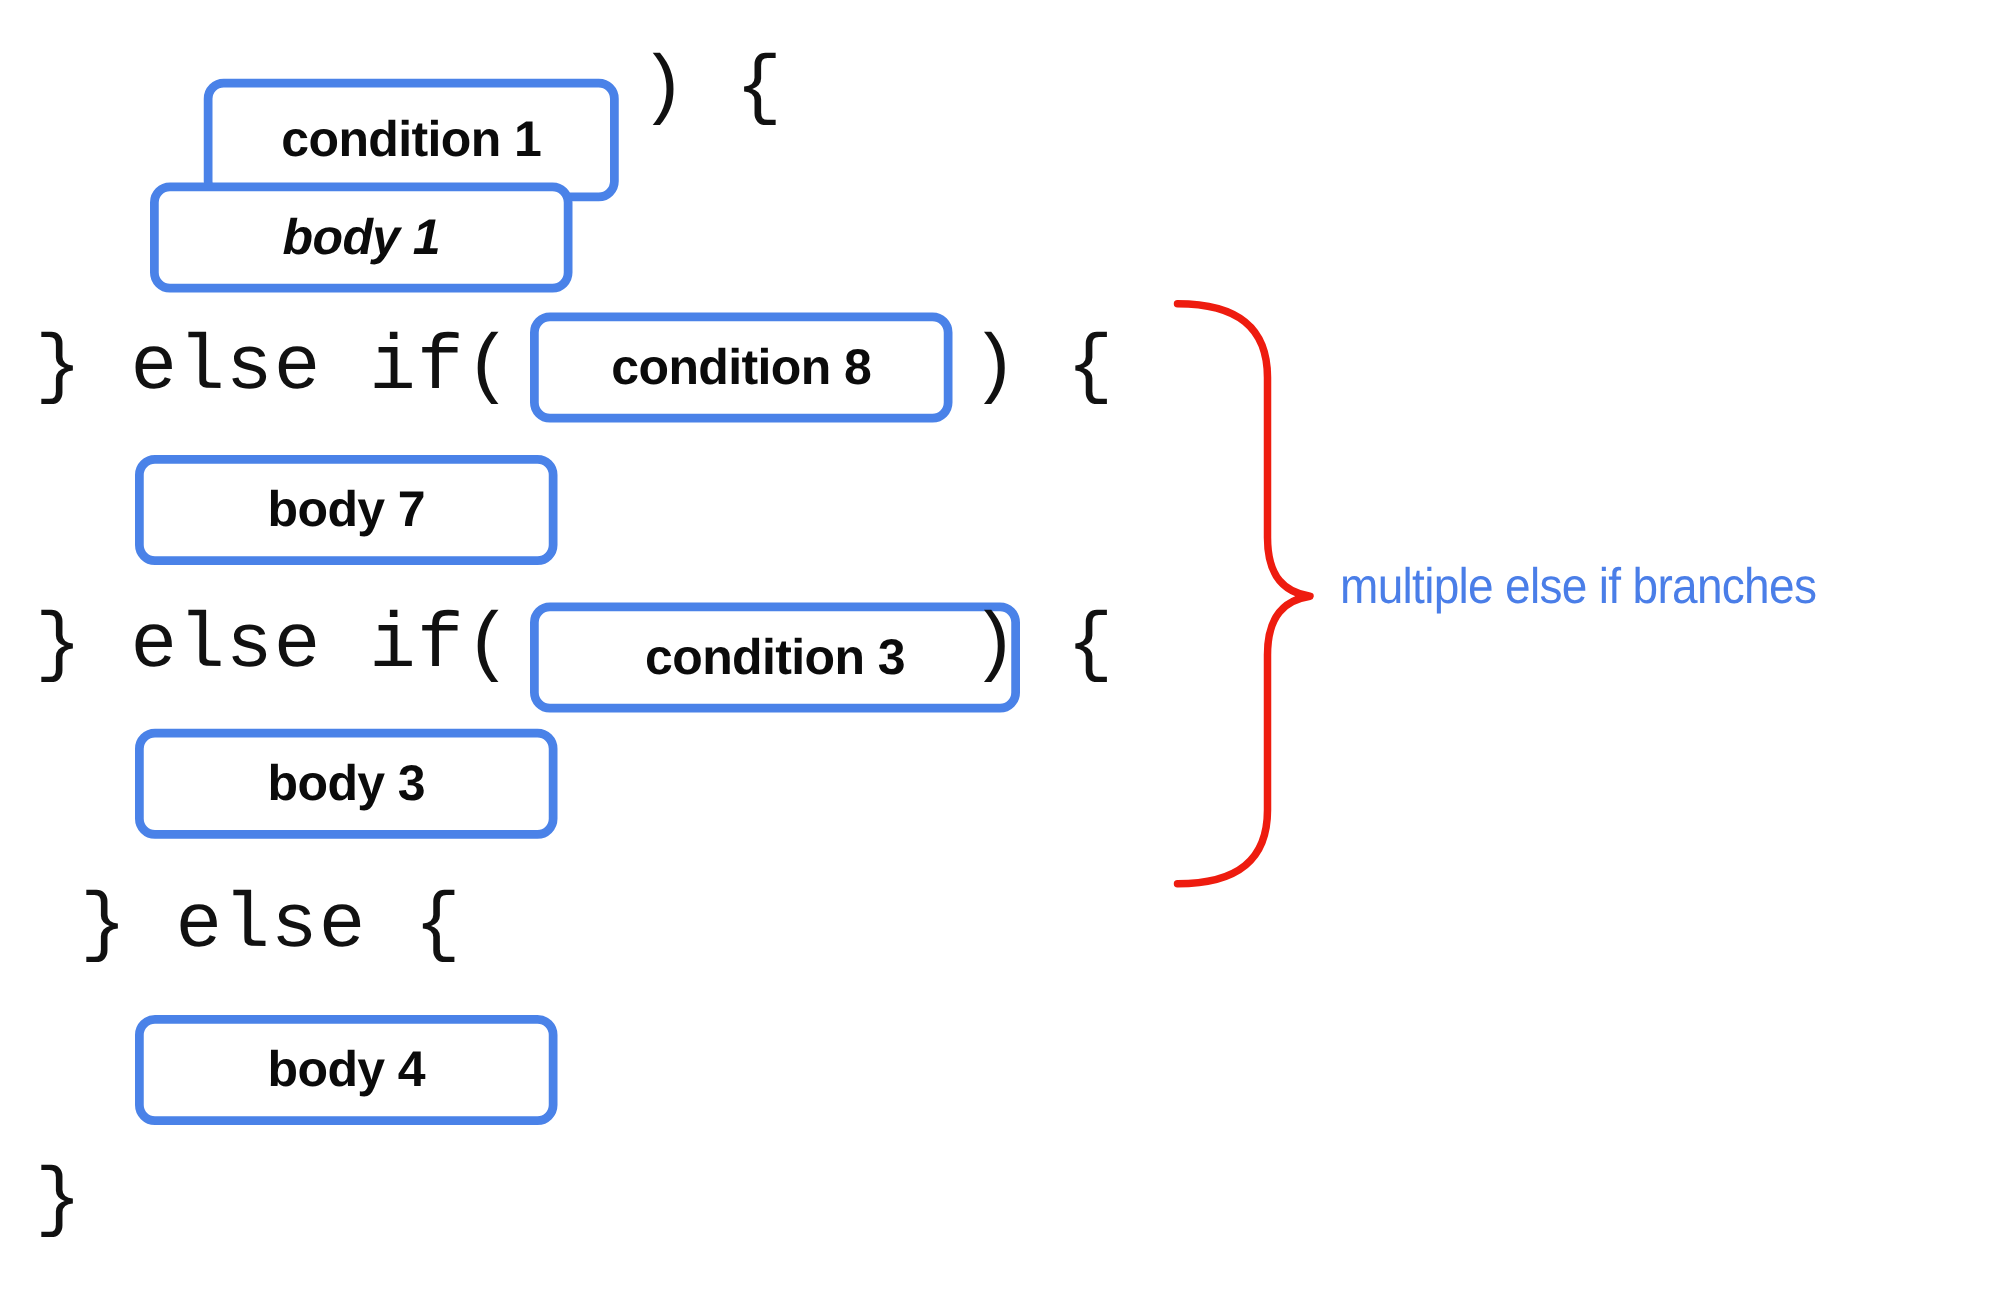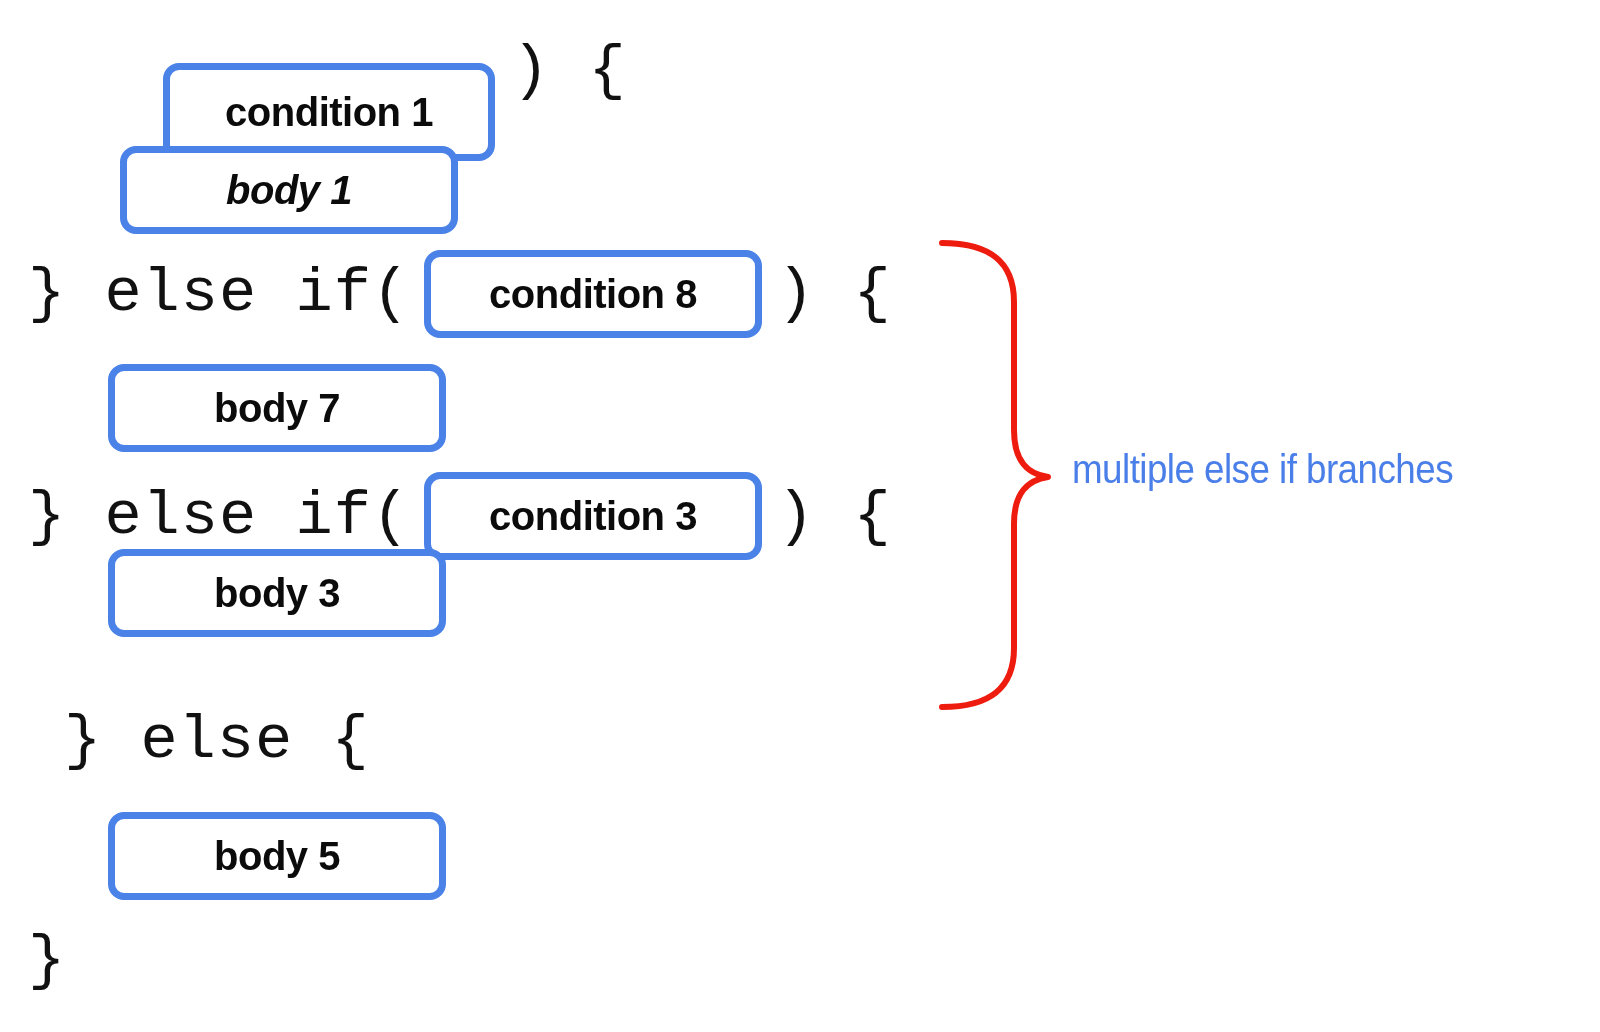--- a/index.html
+++ b/index.html
@@ -96,34 +96,34 @@
   </div>
 
   <span class="code" style="left:777px; top:263px;">) {</span>
 
   <div class="pill" style="left:108px; top:364px; width:338px; height:88px;">
     <span class="pill-label">body 7</span>
   </div>
 
   <span class="code" style="left:28px; top:486px;">} else if(</span>
 
-  <div class="pill" style="left:424px; top:472px; width:338px; height:88px;">
+  <div class="pill" style="left:424px; top:482px; width:392px; height:88px;">
     <span class="pill-label">condition 3</span>
   </div>
 
   <span class="code" style="left:777px; top:486px;">) {</span>
 
-  <div class="pill" style="left:108px; top:549px; width:338px; height:88px;">
+  <div class="pill" style="left:108px; top:583px; width:338px; height:88px;">
     <span class="pill-label">body 3</span>
   </div>
 
   <span class="code" style="left:28px; top:710px;margin-left:36px;">} else {</span>
 
   <div class="pill" style="left:108px; top:812px; width:338px; height:88px;">
-    <span class="pill-label">body 5</span>
+    <span class="pill-label">body 4</span>
   </div>
 
   <span class="code" style="left:28px; top:930px;">}</span>
 
   <svg id="brace-svg" viewBox="0 0 140 470">
     <path d="M 12 3
              C 60 3, 84 22, 84 62
              L 84 190
              C 84 222, 98 234, 118 237
              C 98 240, 84 252, 84 284

